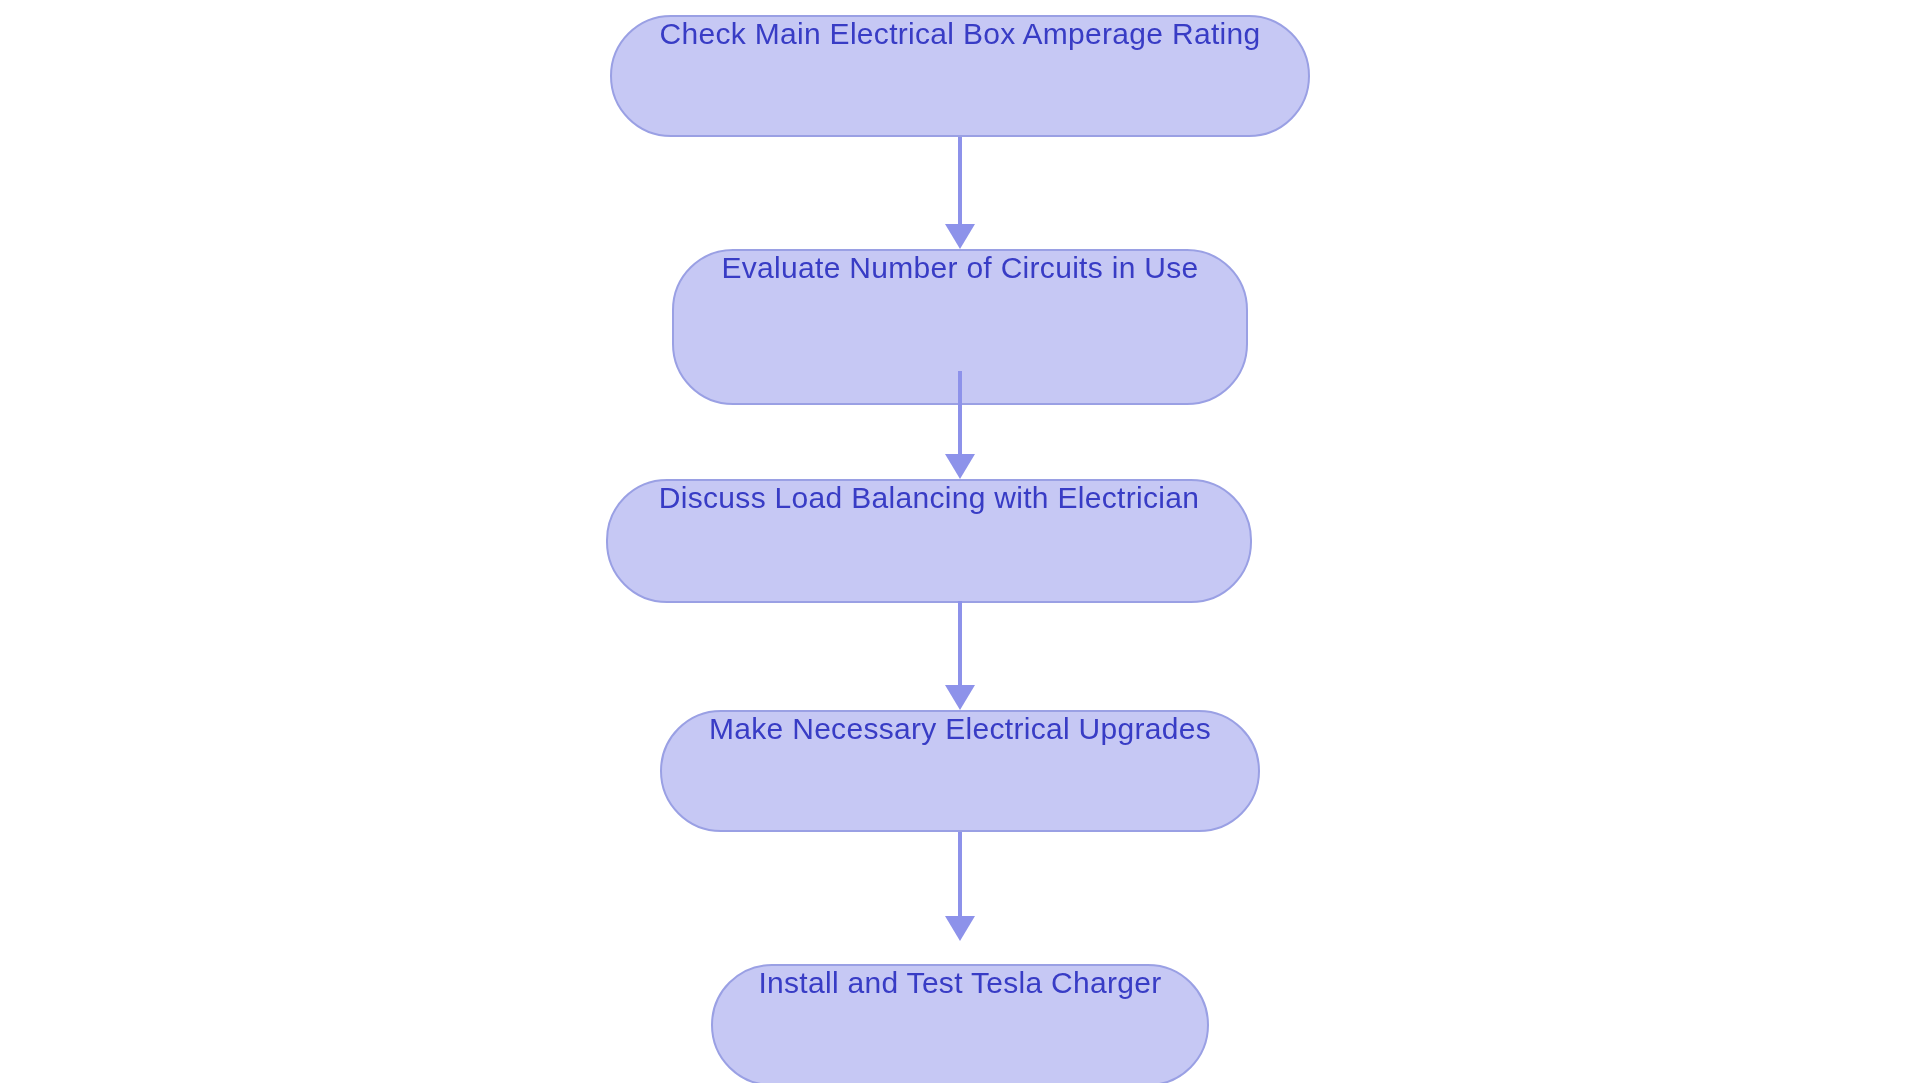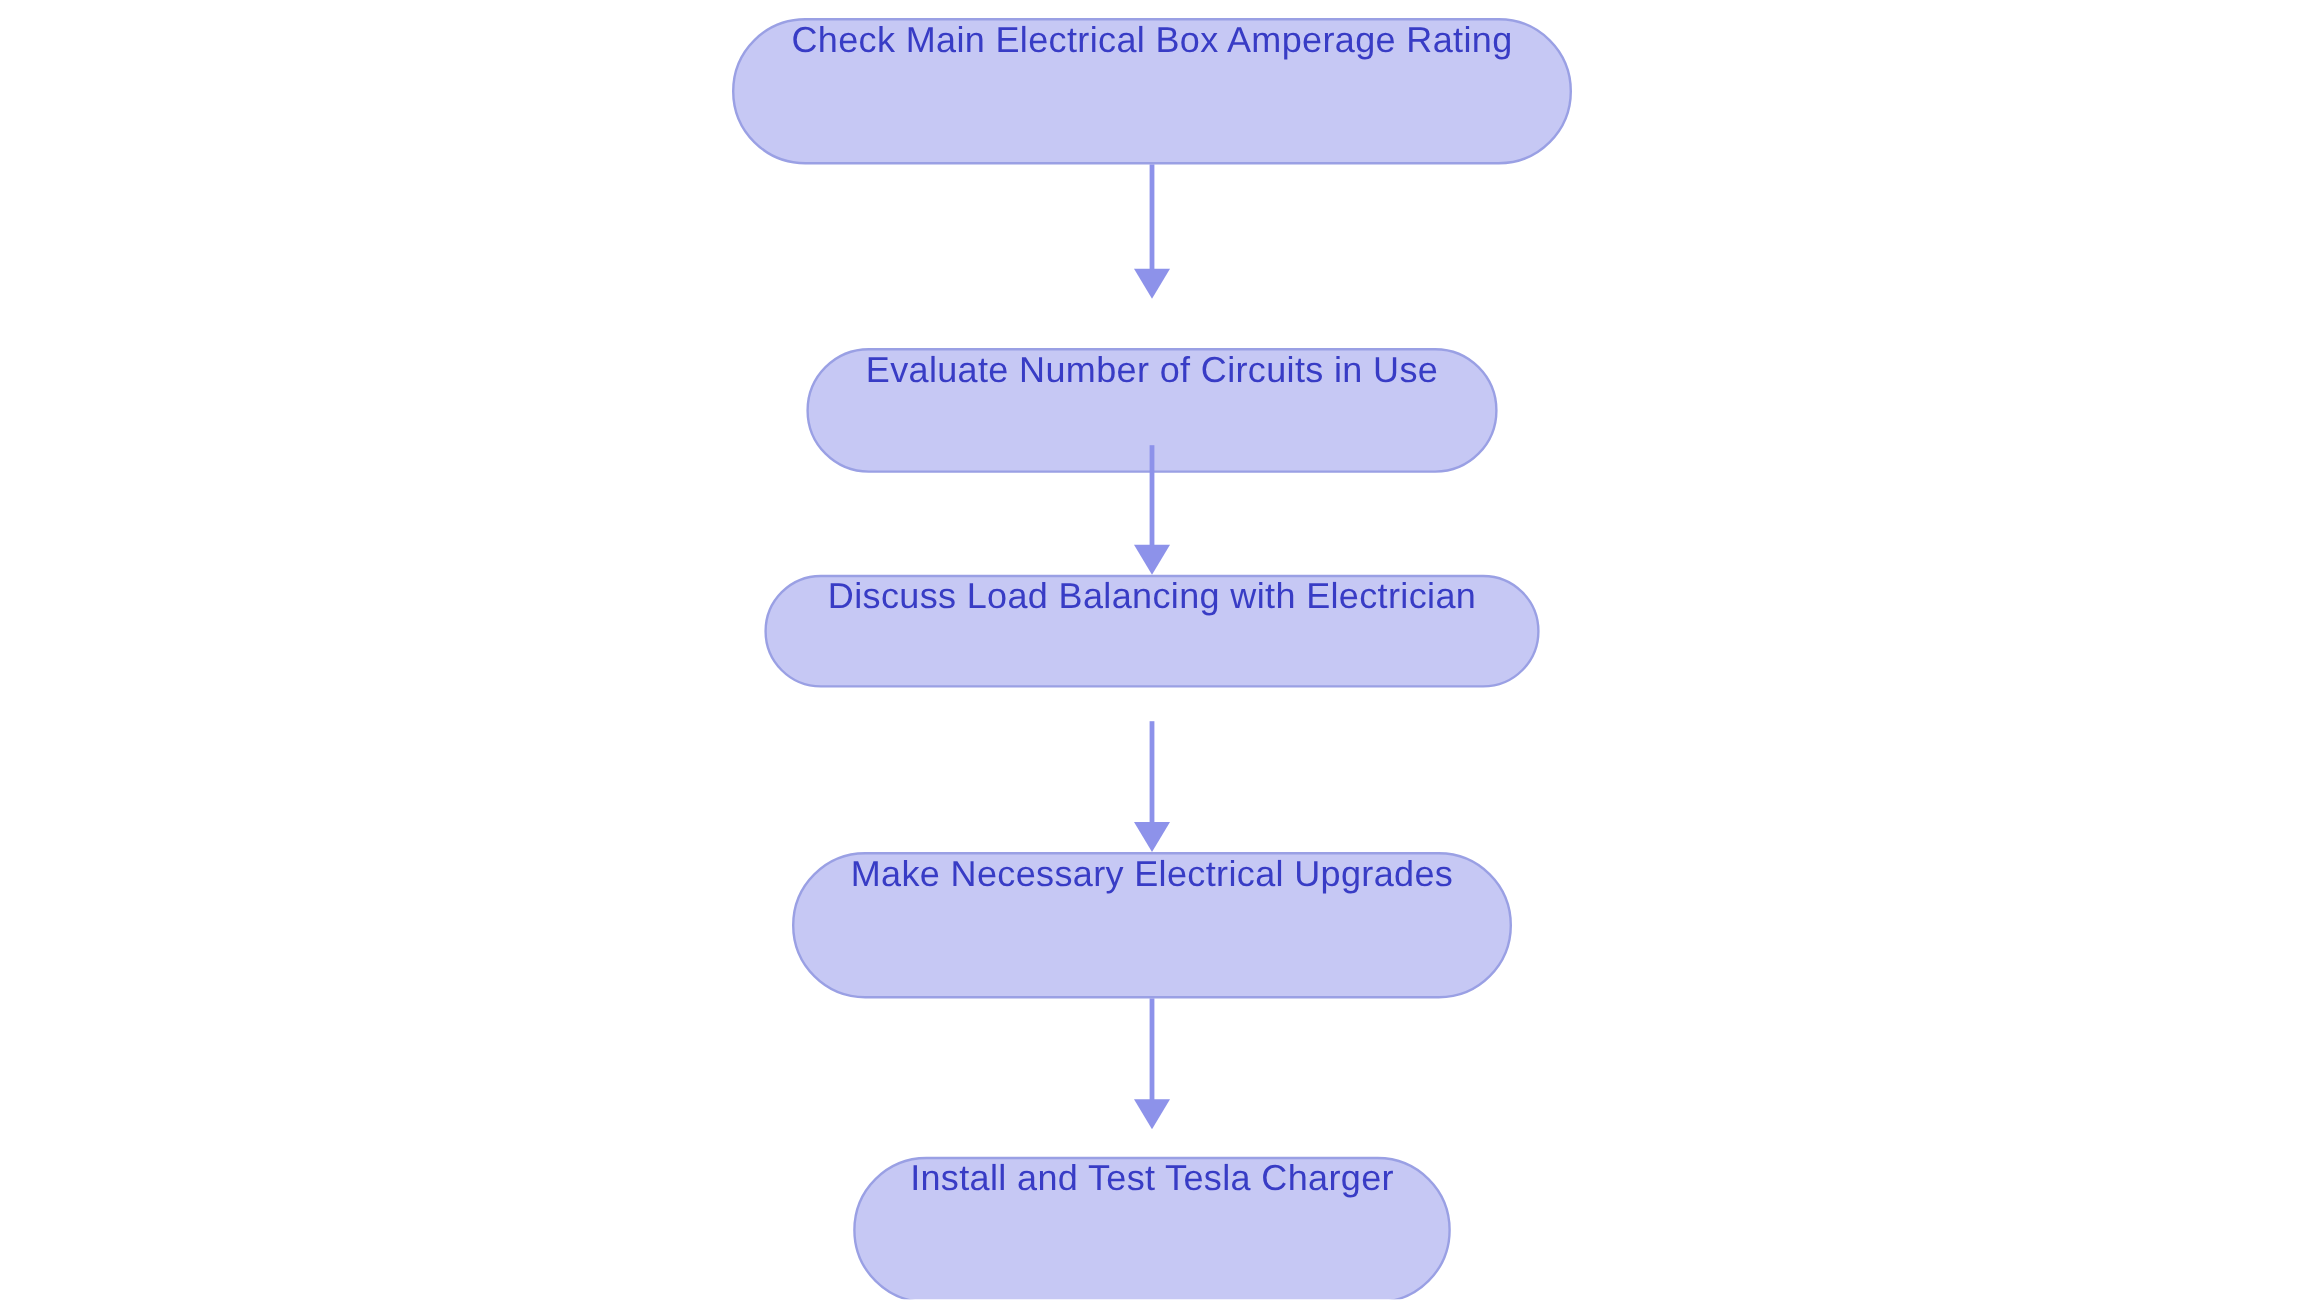--- a/index.html
+++ b/index.html
@@ -25,22 +25,22 @@
     border: 2px solid var(--node-border, #9aa0e4);
     border-radius: 61px;
   }
   .node-label {
     color: var(--node-text, #383cc5);
     font-size: 30px;
     letter-spacing: 0.3px;
     white-space: nowrap;
   }
   .node-1 { left: 610px; top: 15px;  width: 700px; height: 122px; }
-  .node-2 { left: 672px; top: 249px; width: 576px; height: 104px; margin-top: 41px; }
-  .node-3 { left: 637px; top: 479px; width: 646px; height: 94px; }
+  .node-2 { left: 672px; top: 249px; width: 576px; height: 156px; }
+  .node-3 { left: 606px; top: 479px; width: 646px; height: 124px; }
   .node-4 { left: 660px; top: 710px; width: 600px; height: 122px; }
   .node-5 { left: 711px; top: 964px; width: 498px; height: 122px; }
 
   .arrow {
     position: absolute;
     width: 30px;
     left: 945px;
   }
   .arrow-line {
     position: absolute;

